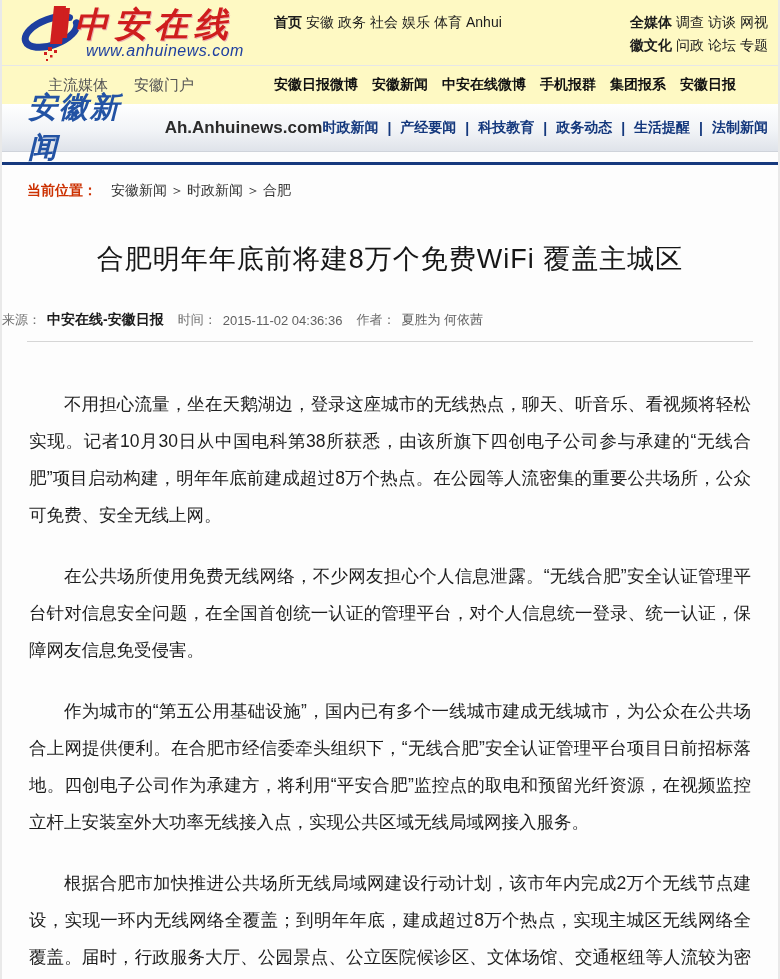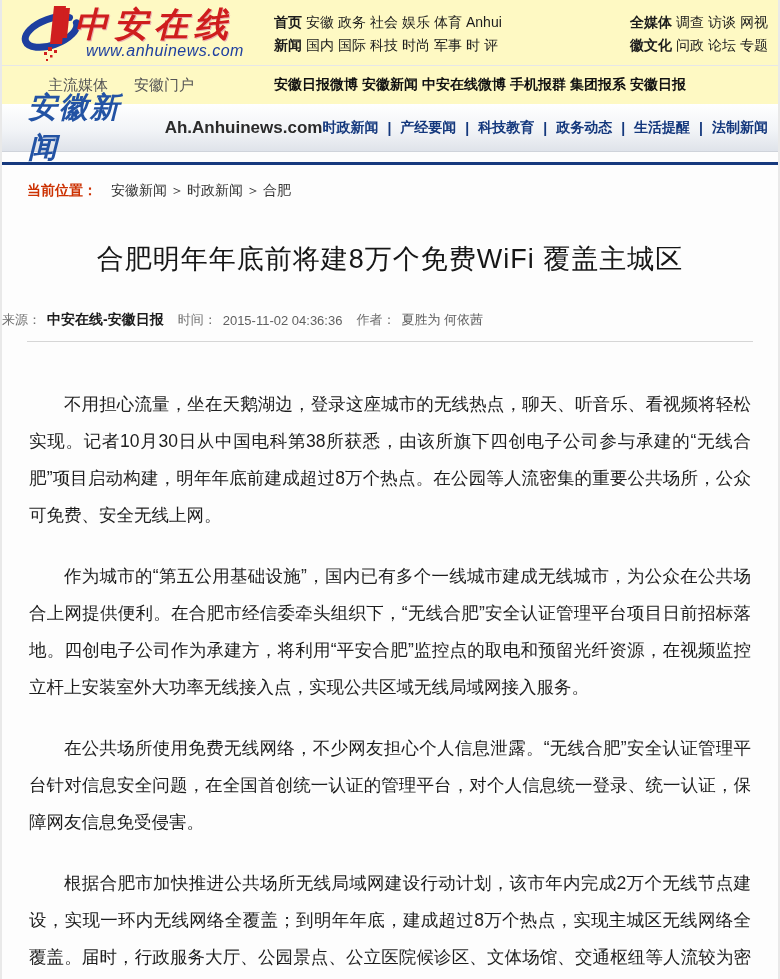--- a/index.html
+++ b/index.html
@@ -27,21 +27,21 @@
                   padding-left:46px; font-size:15px; color:#555; }
   .tagline-cell span { cursor:pointer; }
 
   .nav-cell { padding:8px 10px 4px 4px; display:flex; flex-direction:column; gap:5px; justify-content:center; height:66px;}
   .nav-row { display:flex; align-items:center; font-size:14px; color:#1c1c1c; }
   .nav-group { display:flex; gap:4px; }
   .nav-group a { color:#1c1c1c; text-decoration:none; cursor:pointer; white-space:nowrap; }
   .nav-group a.bold { font-weight:bold; }
   .grow { flex:1; }
   .nav-row3-cell { height:38px; display:flex; align-items:center; padding-left:4px; }
-  .nav-row3 { display:flex; gap:4px; font-size:14px; }
+  .nav-row3 { display:flex; gap:14px; font-size:14px; }
   .nav-row3 a { color:#111; font-weight:bold; text-decoration:none; cursor:pointer; white-space:nowrap;}
 
   
   .channel-band {
     height:48px; display:flex; align-items:center; padding:0 10px 0 26px;
     background:linear-gradient(#ffffff, #f2f4f7 55%, #dfe3ea);
     border-bottom:1px solid #cfd3da;
   }
   .channel-name { font-size:29px; font-weight:bold; font-style:italic; color:#2353a4; letter-spacing:2px; }
   .channel-domain { font-size:17px; font-weight:bold; color:#2b2b2b; margin-left:18px; }
@@ -117,29 +117,20 @@
           </div>
         <div class="grow"></div>
         <div class="nav-group">
             <a class="bold">全媒体</a>
             <a>调查</a>
             <a>访谈</a>
             <a>网视</a>
           </div>
       </div>
       <div class="nav-row">
-        <div class="nav-group">
-            <a class="bold">新闻</a>
-            <a>国内</a>
-            <a>国际</a>
-            <a>科技</a>
-            <a>时尚</a>
-            <a>军事</a>
-            <a>时 评</a>
-          </div>
         <div class="grow"></div>
         <div class="nav-group">
             <a class="bold">徽文化</a>
             <a>问政</a>
             <a>论坛</a>
             <a>专题</a>
           </div>
       </div>
     </div>
 
@@ -197,18 +188,18 @@
     <span class="m-src">中安在线-安徽日报</span>
     <span class="m-label">时间：</span>
     <span class="m-val">2015-11-02 04:36:36</span>
     <span class="m-label">作者：</span>
     <span class="m-val">夏胜为 何依茜</span>
   </div>
   <hr class="meta-rule">
 
   <div class="article-body">
       <p class="bold">不用担心流量，坐在天鹅湖边，登录这座城市的无线热点，聊天、听音乐、看视频将轻松实现。记者10月30日从中国电科第38所获悉，由该所旗下四创电子公司参与承建的“无线合肥”项目启动构建，明年年底前建成超过8万个热点。在公园等人流密集的重要公共场所，公众可免费、安全无线上网。</p>
+      <p class="bold">在公共场所使用免费无线网络，不少网友担心个人信息泄露。“无线合肥”安全认证管理平台针对信息安全问题，在全国首创统一认证的管理平台，对个人信息统一登录、统一认证，保障网友信息免受侵害。</p>
       <p class="bold">作为城市的“第五公用基础设施”，国内已有多个一线城市建成无线城市，为公众在公共场合上网提供便利。在合肥市经信委牵头组织下，“无线合肥”安全认证管理平台项目日前招标落地。四创电子公司作为承建方，将利用“平安合肥”监控点的取电和预留光纤资源，在视频监控立杆上安装室外大功率无线接入点，实现公共区域无线局域网接入服务。</p>
-      <p class="bold">在公共场所使用免费无线网络，不少网友担心个人信息泄露。“无线合肥”安全认证管理平台针对信息安全问题，在全国首创统一认证的管理平台，对个人信息统一登录、统一认证，保障网友信息免受侵害。</p>
       <p class="bold">根据合肥市加快推进公共场所无线局域网建设行动计划，该市年内完成2万个无线节点建设，实现一环内无线网络全覆盖；到明年年底，建成超过8万个热点，实现主城区无线网络全覆盖。届时，行政服务大厅、公园景点、公立医院候诊区、文体场馆、交通枢纽等人流较为密集、窗口功能突出的重要公共场所，可实现免费无线上网。</p>
     </div>
 
 </div>
 
 </body></html>

